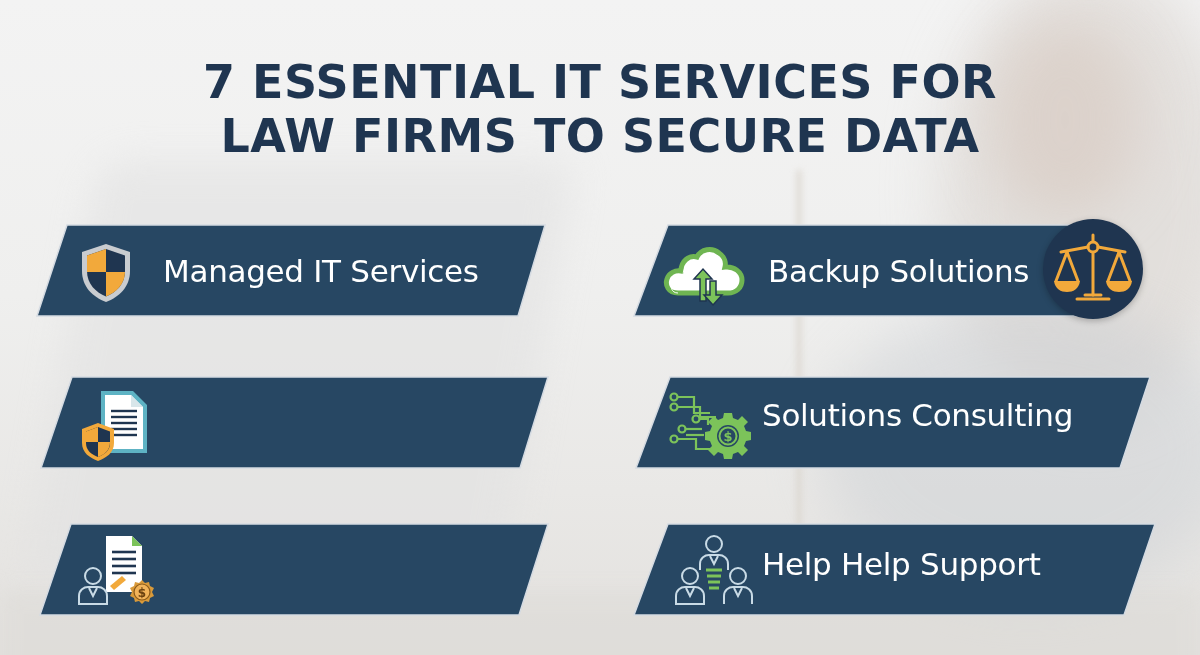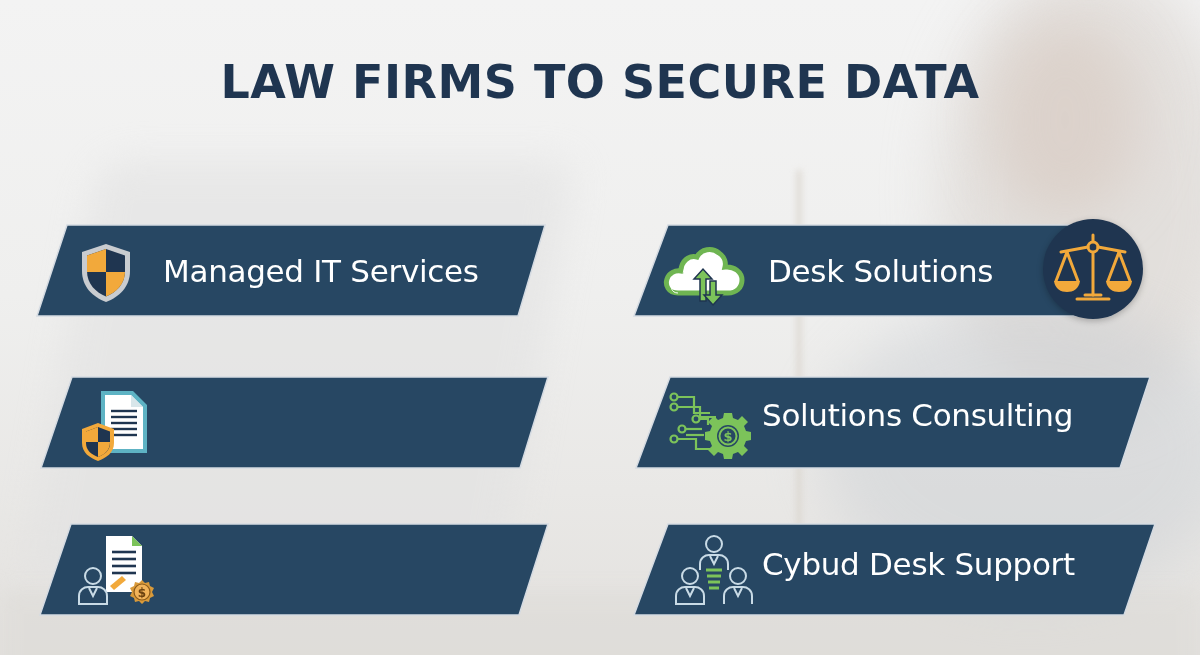--- a/index.html
+++ b/index.html
@@ -45,20 +45,21 @@
 <div class="bg">
   <div class="bg-blob bg-laptop"></div>
   <div class="bg-blob bg-person"></div>
   <div class="bg-blob bg-face"></div>
   <div class="bg-blob bg-body"></div>
   <div class="bg-scale-post"></div>
   <div class="bg-blob bg-desk"></div>
 </div>
 
 <h1 class="title" style="margin:0;">
+  <span class="line">7 ESSENTIAL IT SERVICES FOR</span>
   <span class="line">LAW FIRMS TO SECURE DATA</span>
 </h1>
 
 <div class="banner" style="left:37px; top:225px; width:510px;">
   <svg class="shape" width="510" height="92">
     <polygon points="30,0 508,0 481,91 0,91" fill="#274763" stroke="#d5dbe2" stroke-width="1.5"></polygon>
   </svg>
   <svg class="icon" style="left:40px; top:16px;" width="58" height="64" viewBox="0 0 58 64">
     <path d="M29 3 L53 11 L53 30 C53 46 42 56 29 61 C16 56 5 46 5 30 L5 11 Z" fill="#c9ccd0"></path>
     <path d="M29 8 L48 14.5 L48 30 C48 43 39 51.5 29 55.5 C19 51.5 10 43 10 30 L10 14.5 Z" fill="#1f3550"></path>
@@ -71,21 +72,21 @@
 <div class="banner" style="left:634px; top:225px; width:480px;">
   <svg class="shape" width="480" height="92">
     <polygon points="34,0 478,0 478,91 0,91" fill="#274763" stroke="#d5dbe2" stroke-width="1.5"></polygon>
   </svg>
   <svg class="icon" style="left:28px; top:18px;" width="86" height="64" viewBox="0 0 86 64">
     <path d="M16 50 C6 50 3 42 5 36 C7 30 13 27 19 28 C19 18 27 12 35 14 C39 6 50 4 57 10 C63 14 64 20 63 24 C72 23 80 29 80 37 C80 45 74 50 66 50 Z" fill="#ffffff" stroke="#6fb552" stroke-width="5"></path>
     <path d="M16 50 C9 50 8 43 10 38 C12 34 16 32 21 33 C21 23 28 18 35 20 C39 12 49 11 55 16 C60 20 60 25 58 29 C67 27 74 32 74 38 C74 44 70 46 66 46" fill="none" stroke="#ffffff" stroke-width="1"></path>
     <path d="M38 58 L38 36 L32 36 L41 26 L50 36 L44 36 L44 58 Z" fill="#7cc35a" stroke="#1f3550" stroke-width="1.5"></path>
     <path d="M48 38 L54 38 L54 52 L60 52 L51 62 L42 52 L48 52 Z" fill="#7cc35a" stroke="#1f3550" stroke-width="1.5"></path>
   </svg>
-  <div class="label" style="left:134px;">Desk Solutions</div>
+  <div class="label" style="left:134px;">Backup Solutions</div>
 </div>
 
 <div class="badge">
   <svg width="100" height="100" viewBox="0 0 100 100" style="position:absolute; left:0; top:0;">
     <g fill="none" stroke="#f2a93b" stroke-width="3" stroke-linecap="round">
       <line x1="50" y1="16" x2="50" y2="76"></line>
       <circle cx="50" cy="28" r="5" fill="#1f3550"></circle>
       <path d="M18 33 L45 28 M55 28 L82 33"></path>
       <line x1="24" y1="33" x2="13" y2="62"></line>
       <line x1="24" y1="33" x2="35" y2="62"></line>
@@ -193,14 +194,14 @@
       <path d="M50 72 L50 64 C50 58 55 55 59 55 L69 55 C73 55 78 58 78 64 L78 72"></path>
       <path d="M60 56 L64 64 L68 56"></path>
     </g>
     <g stroke="#7cc35a" stroke-width="3">
       <line x1="32" y1="38" x2="48" y2="38"></line>
       <line x1="33" y1="44" x2="47" y2="44"></line>
       <line x1="34" y1="50" x2="46" y2="50"></line>
       <line x1="35" y1="56" x2="45" y2="56"></line>
     </g>
   </svg>
-  <div class="label" style="left:128px; top:-6px;">Cybud Desk Support</div>
+  <div class="label" style="left:128px; top:-6px;">Help Help Support</div>
 </div>
 
 </body></html>

